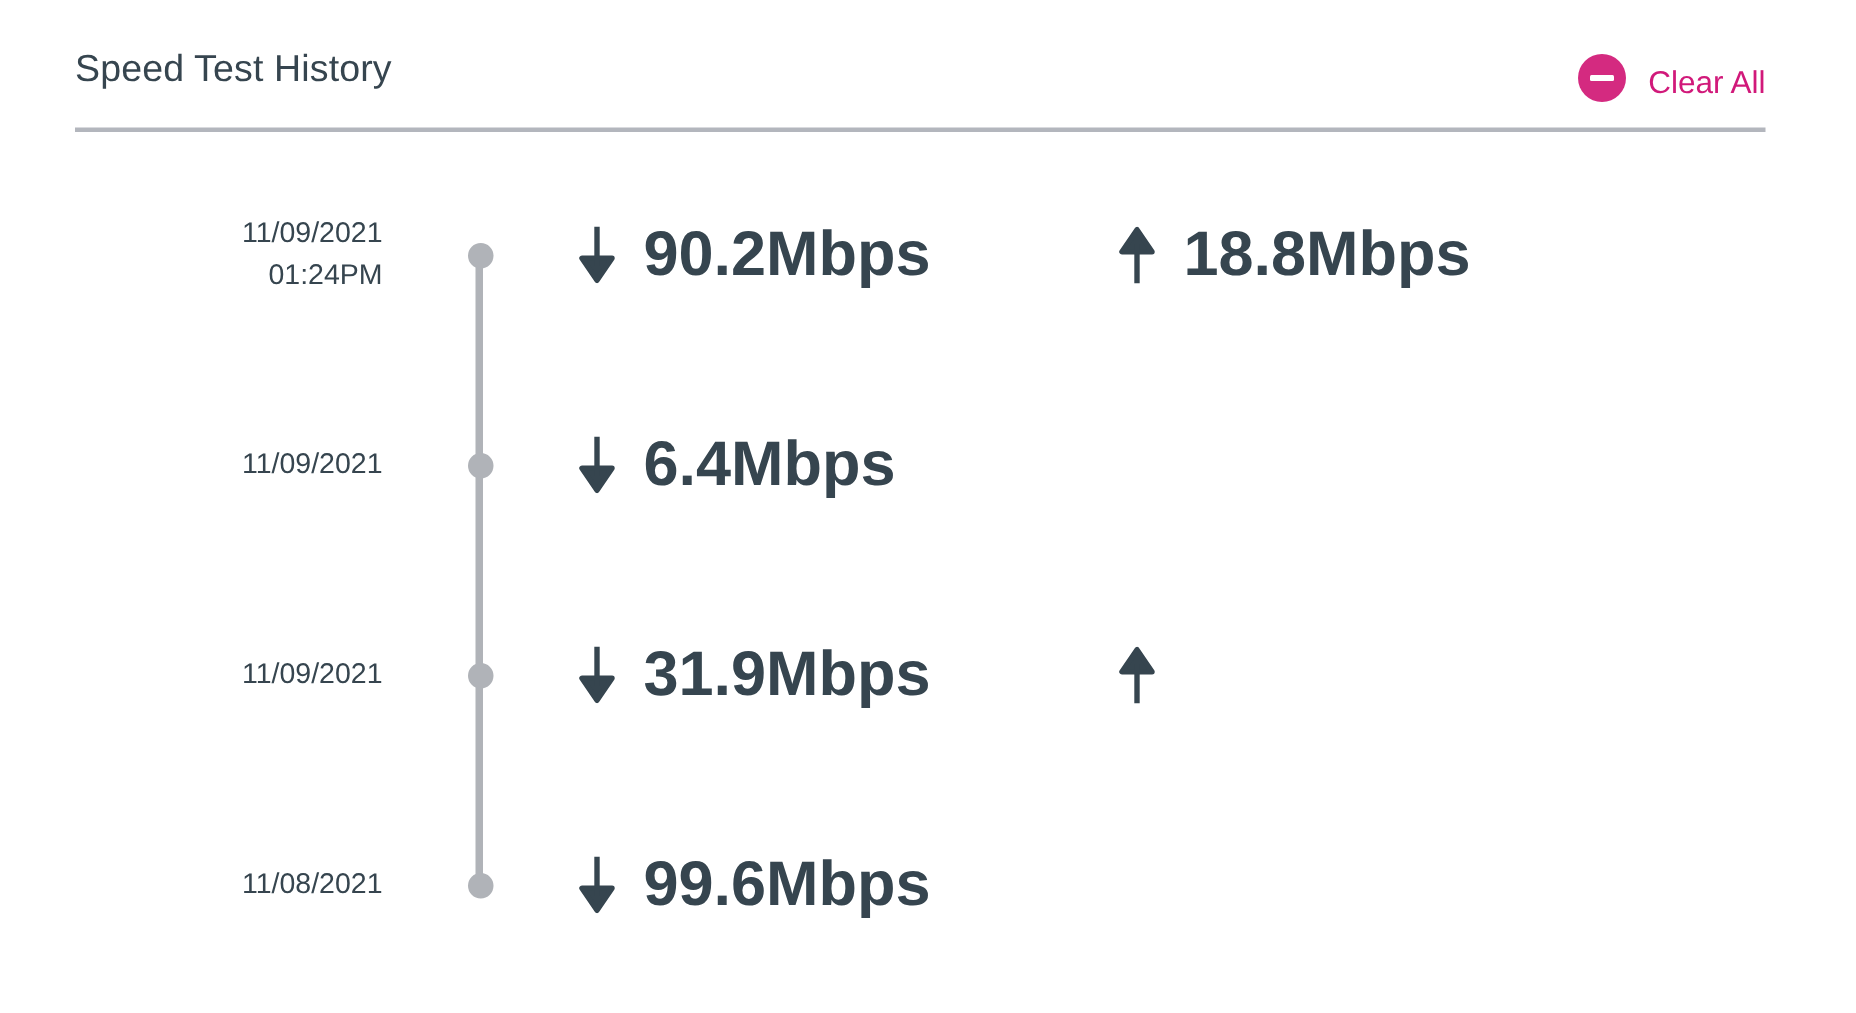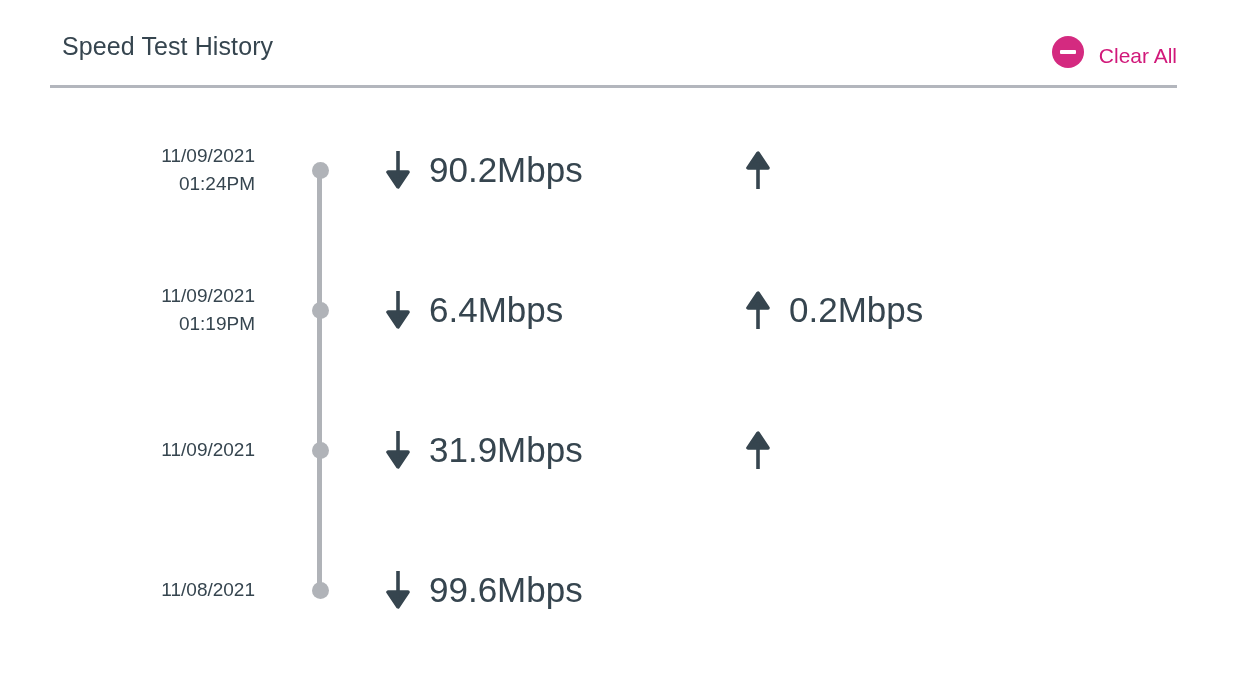--- a/index.html
+++ b/index.html
@@ -28,21 +28,21 @@
     position: absolute;
     left: 50px;
     top: 26px;
     width: 1127px;
     height: 62px;
     box-sizing: border-box;
     border-bottom: 3px solid #b3b6bd;
   }
   .header-title {
     position: absolute;
-    left: 12px;
+    left: 0;
     top: 6px;
     font-size: 25px;
     font-weight: 400;
     color: #36454f;
     letter-spacing: 0.1px;
     white-space: nowrap;
   }
   .clear-all {
     position: absolute;
     right: 0;
@@ -141,23 +141,24 @@
     position: relative;
     z-index: 2;
   }
 
   .col-speed {
     width: 360px;
     flex: none;
     display: flex;
     align-items: center;
     gap: 18px;
-    font-size: 35px;
+    font-size: 42px;
     color: #36454f;
     white-space: nowrap;
+    font-weight: bold;
   }
   .col-speed.upload {
     width: 360px;
   }
 
   .arrow-icon {
     width: 26px;
     height: 38px;
     flex: none;
     display: block;
@@ -199,70 +200,64 @@
           <div class="col-speed download">
             <svg class="arrow-icon" viewBox="0 0 24 36">
               <path d="M12 0 L12 25 M12 34 L2.5 20 L21.5 20 Z" fill="#36454f" stroke="#36454f" stroke-width="3.4" stroke-linejoin="round"></path>
             </svg>
             <span class="speed-value">90.2Mbps</span>
           </div>
           <div class="col-speed upload">
             <svg class="arrow-icon" viewBox="0 0 24 36">
               <path d="M12 36 L12 11 M12 2 L2.5 16 L21.5 16 Z" fill="#36454f" stroke="#36454f" stroke-width="3.4" stroke-linejoin="round"></path>
             </svg>
+            <span class="speed-value">18.8Mbps</span>
           </div>
         </div>
       </div>
       <div class="row">
         <div class="row-inner">
           <div class="col-date">
             <span class="d-date">11/09/2021</span>
-            <span class="d-time">01:19PM</span>
           </div>
           <div class="col-node">
             <span class="node-dot"></span>
           </div>
           <div class="col-speed download">
             <svg class="arrow-icon" viewBox="0 0 24 36">
               <path d="M12 0 L12 25 M12 34 L2.5 20 L21.5 20 Z" fill="#36454f" stroke="#36454f" stroke-width="3.4" stroke-linejoin="round"></path>
             </svg>
             <span class="speed-value">6.4Mbps</span>
           </div>
+        </div>
+      </div>
+      <div class="row">
+        <div class="row-inner">
+          <div class="col-date">
+            <span class="d-date">11/09/2021</span>
+          </div>
+          <div class="col-node">
+            <span class="node-dot"></span>
+          </div>
+          <div class="col-speed download">
+            <svg class="arrow-icon" viewBox="0 0 24 36">
+              <path d="M12 0 L12 25 M12 34 L2.5 20 L21.5 20 Z" fill="#36454f" stroke="#36454f" stroke-width="3.4" stroke-linejoin="round"></path>
+            </svg>
+            <span class="speed-value">31.9Mbps</span>
+          </div>
           <div class="col-speed upload">
             <svg class="arrow-icon" viewBox="0 0 24 36">
               <path d="M12 36 L12 11 M12 2 L2.5 16 L21.5 16 Z" fill="#36454f" stroke="#36454f" stroke-width="3.4" stroke-linejoin="round"></path>
             </svg>
-            <span class="speed-value">0.2Mbps</span>
           </div>
         </div>
       </div>
       <div class="row">
         <div class="row-inner">
           <div class="col-date">
-            <span class="d-date">11/09/2021</span>
-          </div>
-          <div class="col-node">
-            <span class="node-dot"></span>
-          </div>
-          <div class="col-speed download">
-            <svg class="arrow-icon" viewBox="0 0 24 36">
-              <path d="M12 0 L12 25 M12 34 L2.5 20 L21.5 20 Z" fill="#36454f" stroke="#36454f" stroke-width="3.4" stroke-linejoin="round"></path>
-            </svg>
-            <span class="speed-value">31.9Mbps</span>
-          </div>
-          <div class="col-speed upload">
-            <svg class="arrow-icon" viewBox="0 0 24 36">
-              <path d="M12 36 L12 11 M12 2 L2.5 16 L21.5 16 Z" fill="#36454f" stroke="#36454f" stroke-width="3.4" stroke-linejoin="round"></path>
-            </svg>
-          </div>
-        </div>
-      </div>
-      <div class="row">
-        <div class="row-inner">
-          <div class="col-date">
             <span class="d-date">11/08/2021</span>
           </div>
           <div class="col-node">
             <span class="node-dot"></span>
           </div>
           <div class="col-speed download">
             <svg class="arrow-icon" viewBox="0 0 24 36">
               <path d="M12 0 L12 25 M12 34 L2.5 20 L21.5 20 Z" fill="#36454f" stroke="#36454f" stroke-width="3.4" stroke-linejoin="round"></path>
             </svg>
             <span class="speed-value">99.6Mbps</span>

